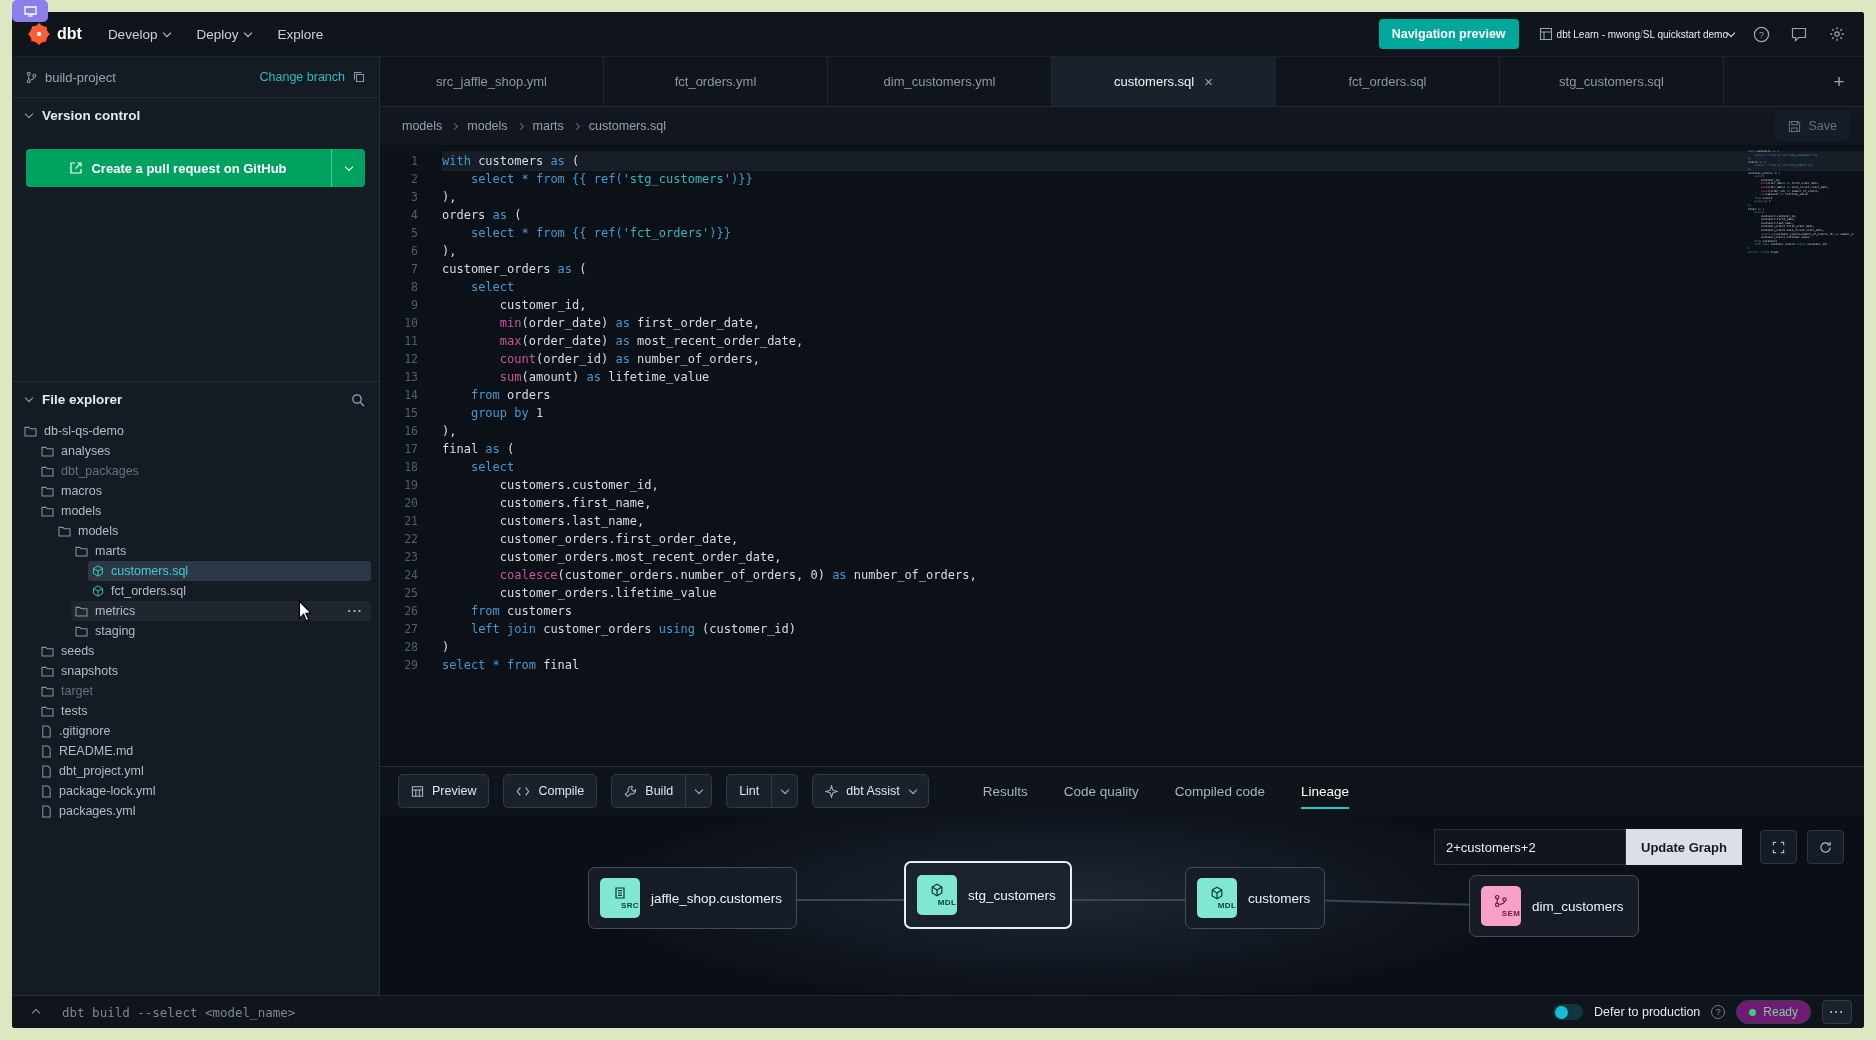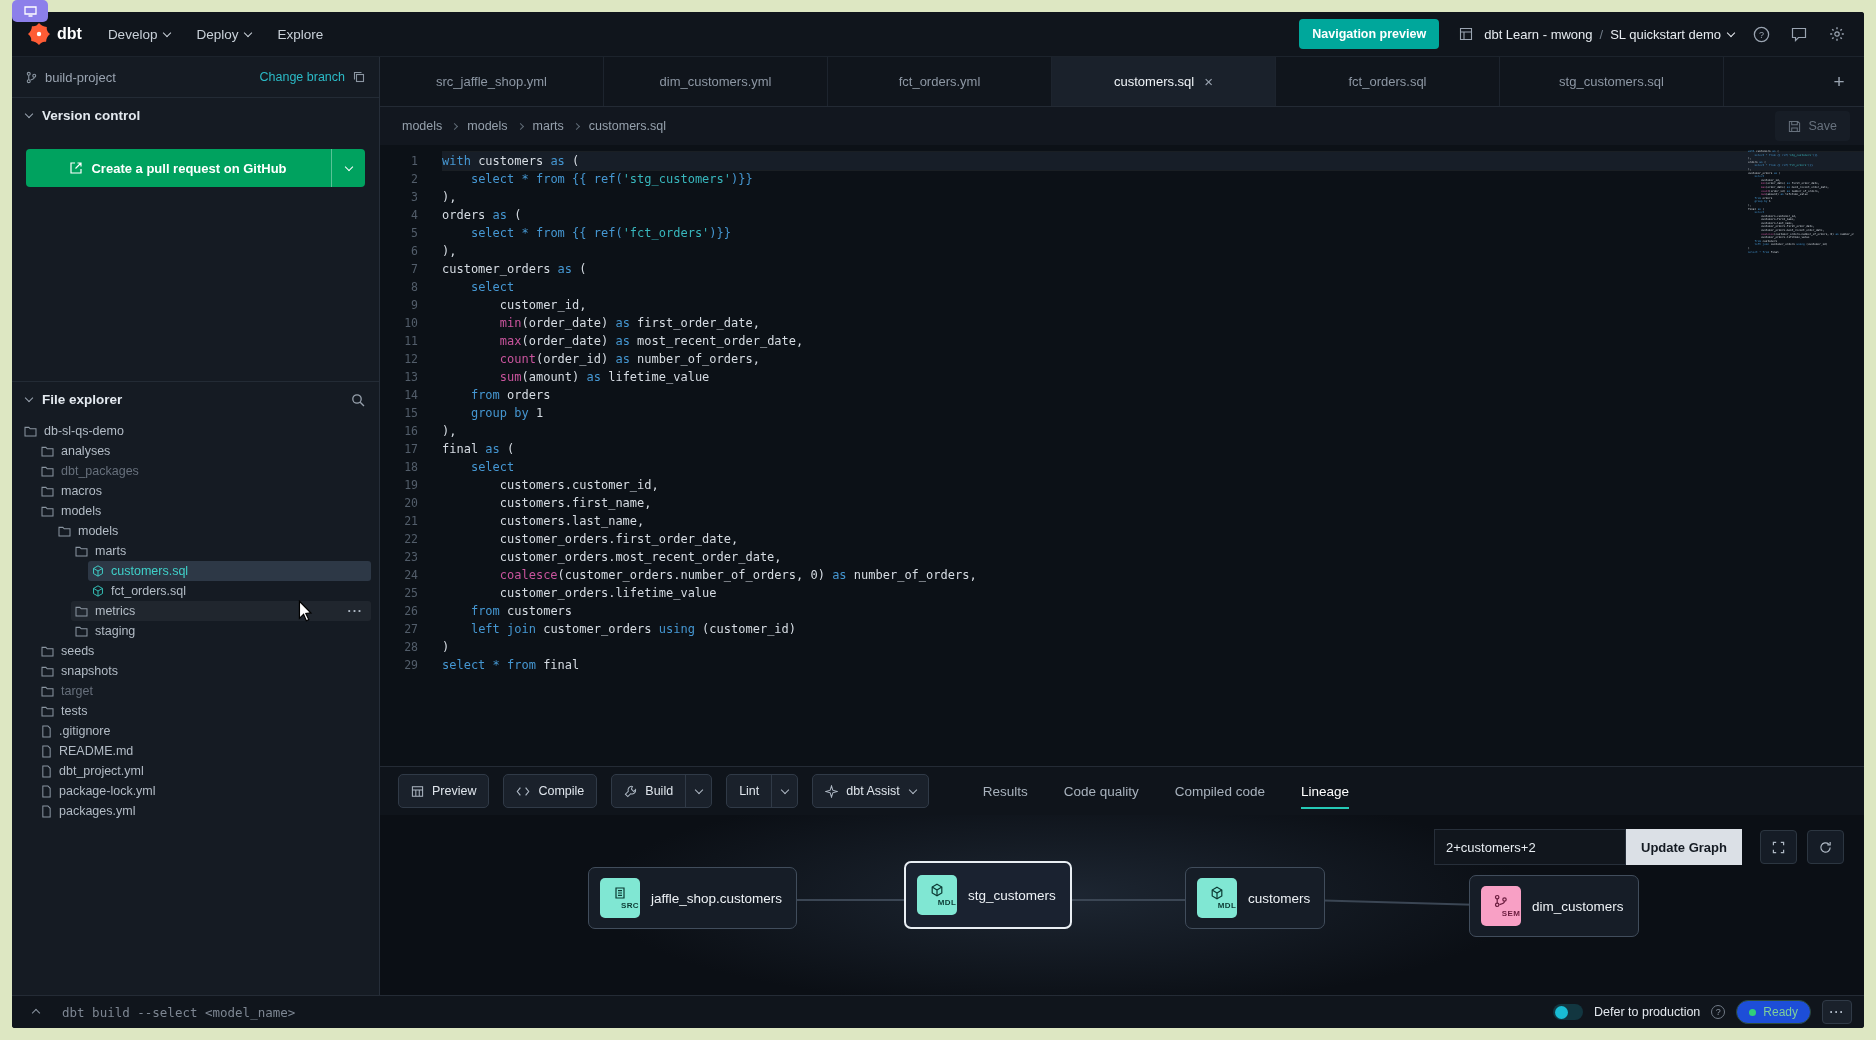--- a/index.html
+++ b/index.html
@@ -9,21 +9,21 @@
   .app { position:absolute; inset:12px; background:#0d1218; display:flex; flex-direction:column; border-radius:3px; overflow:hidden; }
 
   
   .topbar { flex:0 0 45px; background:#10151c; border-bottom:1px solid #1c232c; display:flex; align-items:center; padding:0 16px; }
   .logo { display:flex; align-items:center; gap:7px; margin-right:26px; }
   .logo-text { color:#fff; font-size:16px; font-weight:bold; }
   .menus { display:flex; align-items:center; gap:26px; }
   .menu { background:none; border:none; color:#c9d1d9; font-size:13.5px; display:flex; align-items:center; gap:7px; cursor:pointer; font-family:inherit; }
   .topbar-right { margin-left:auto; display:flex; align-items:center; gap:16px; }
   .nav-preview { background:#00a79b; color:#fff; border:none; font-size:12.5px; font-weight:bold; padding:8px 13px; border-radius:4px; cursor:pointer; font-family:inherit; }
-  .account { display:flex; align-items:center; gap:7px; color:#e6ebf0; font-size:13px; cursor:pointer; }
+  .account { display:flex; align-items:center; color:#e6ebf0; font-size:10px; cursor:pointer; }
   .account .slash { color:#717c88; }
   .iconbtn { background:none; border:none; color:#9aa4b1; width:22px; height:22px; display:flex; align-items:center; justify-content:center; cursor:pointer; }
 
   .chv { display:inline-block; width:6px; height:6px; border-right:1.5px solid currentColor; border-bottom:1.5px solid currentColor; transform:rotate(45deg); margin-top:-3px; }
   .chv.right { transform:rotate(-45deg); margin-top:0; }
   .chv.up { transform:rotate(225deg); margin-top:2px; }
 
   
   .middle { flex:1; display:flex; min-height:0; }
 
@@ -109,21 +109,21 @@
 
   
   .statusbar { flex:0 0 33px; background:#10151c; border-top:1px solid #242b35; display:flex; align-items:center; padding:0 12px; gap:14px; }
   .expand-btn { background:none; border:none; color:#8a94a0; width:24px; height:22px; display:flex; align-items:center; justify-content:center; cursor:pointer; }
   .cmd-text { color:#7d8692; font-size:12.5px; font-family:"DejaVu Sans Mono",monospace; cursor:text; }
   .status-right { margin-left:auto; display:flex; align-items:center; gap:11px; }
   .toggle { width:30px; height:16px; border-radius:8px; background:#123640; position:relative; cursor:pointer; }
   .toggle .knob { position:absolute; left:2px; top:1.5px; width:13px; height:13px; border-radius:50%; background:#19bcd4; }
   .defer-label { color:#e3e8ee; font-size:12.5px; }
   .qmark { width:14px; height:14px; border:1px solid #707a86; border-radius:50%; color:#8a94a0; font-size:9px; display:flex; align-items:center; justify-content:center; }
-  .ready-pill { height:24px; border:1px solid #2c4a38; background:#1d4ed8; border-radius:12px; display:flex; align-items:center; gap:7px; padding:0 12px; }
+  .ready-pill { height:24px; border:1px solid #2c4a38; background:#701a75; border-radius:12px; display:flex; align-items:center; gap:7px; padding:0 12px; }
   .ready-dot { width:7px; height:7px; border-radius:50%; background:#31d07a; }
   .ready-label { color:#7ecf9a; font-size:12px; }
   .more-btn { height:24px; min-width:30px; background:#1a212b; border:1px solid #303a47; border-radius:4px; color:#aeb8c4; font-weight:bold; letter-spacing:1px; font-size:12px; cursor:pointer; }
 
   .screen-badge { position:absolute; left:12px; top:0; width:36px; height:22px; background:#8c7fea; border-radius:5px; z-index:50; display:flex; align-items:center; justify-content:center; color:#fff; }
   .cursor { position:absolute; left:297px; top:600px; z-index:60; pointer-events:none; }
 </style>
 </head>
 <body>
 
@@ -413,24 +413,24 @@
     </aside>
 
     <section class="editor-col">
 
       <div class="tabbar">
         <div class="tabs-mount">
             <div class="tab">
               <span class="tab-label">src_jaffle_shop.yml</span>
             </div>
             <div class="tab">
+              <span class="tab-label">fct_orders.yml</span>
+            </div>
+            <div class="tab">
               <span class="tab-label">dim_customers.yml</span>
-            </div>
-            <div class="tab">
-              <span class="tab-label">fct_orders.yml</span>
             </div>
             <div class="tab active">
               <span class="tab-label">customers.sql</span>
               <span class="tab-close">×</span>
             </div>
             <div class="tab">
               <span class="tab-label">fct_orders.sql</span>
             </div>
             <div class="tab">
               <span class="tab-label">stg_customers.sql</span>

